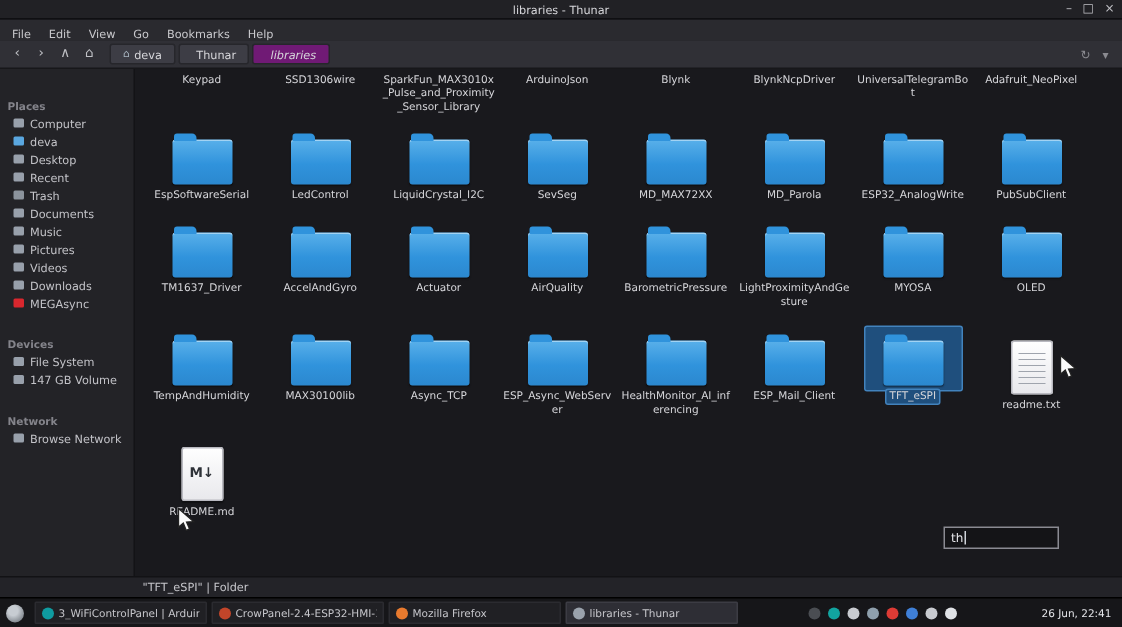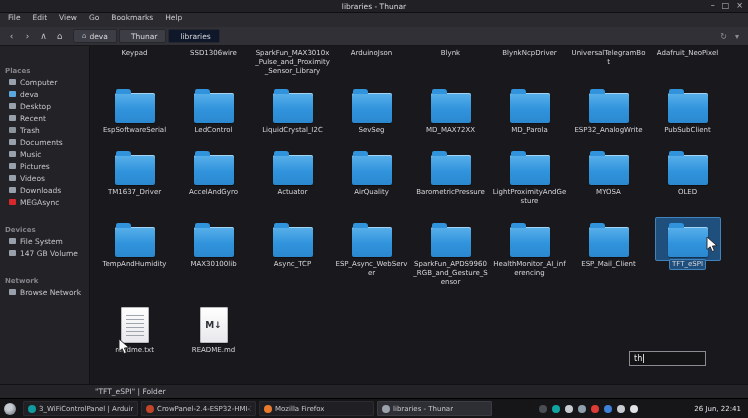--- a/index.html
+++ b/index.html
@@ -9,30 +9,30 @@
 
   
   .window { height:398px; display:flex; flex-direction:column; background:#1b1b1f; }
   .titlebar { height:13px; flex:0 0 auto; background:#212125; border-bottom:1px solid #0f0f12;
     display:flex; align-items:center; position:relative; }
   .title { flex:1; text-align:center; font-size:7.5px; color:#d6d6da; }
   .win-controls { position:absolute; right:5px; top:0; bottom:0; display:flex; align-items:center; gap:7px;
     font-size:8px; color:#bfbfc4; }
   .win-controls span { line-height:1; }
 
-  .menubar { height:14px; flex:0 0 auto; background:#2a2a2f; display:flex; align-items:flex-start;
+  .menubar { height:14px; flex:0 0 auto; background:#2a2a2f; display:flex; align-items:flex-end;
     gap:12px; padding:0 8px; font-size:7.5px; color:#c9c9cd; }
 
   .toolbar { height:19px; flex:0 0 auto; background:#303036; border-bottom:1px solid #17171a;
     display:flex; align-items:center; gap:3px; padding:0 5px; }
   .nav-btn { width:13px; text-align:center; font-size:9px; color:#bfc0c5; line-height:1; }
   .crumbs { display:flex; gap:2px; margin-left:4px; align-items:center; }
   .crumb { display:flex; align-items:center; gap:3px; background:#3d3d45; border:1px solid #26262b;
     color:#d6d6da; font-size:7.5px; padding:1.5px 8px; border-radius:2px; line-height:1.2; }
-  .crumb.current { background:#0f172a; }
+  .crumb.current { background:#701a75;font-style:italic; }
   .crumb-ico { font-size:7px; color:#a9b6c2; }
   .toolbar-right { margin-left:auto; display:flex; gap:8px; font-size:8px; color:#8b8b91; padding-right:4px; }
 
   
   .content { flex:1; display:flex; min-height:0; }
   .sidebar { width:90px; flex:0 0 auto; background:#232327; border-right:1px solid #131316;
     padding-top:3px; overflow:hidden; }
   .side-entry { display:flex; align-items:center; gap:4px; padding:1.5px 4px 1.5px 9px;
     font-size:7.5px; color:#c3c3c8; white-space:nowrap; overflow:hidden; }
   .side-entry.header { padding-left:5px; color:#84848b; font-weight:bold; font-size:7px; margin-top:16px; }
@@ -408,26 +408,20 @@
               <div class="label">Async_TCP</div>
             </div>
 
             <div class="cell folder">
               <div class="iconwrap">
                 <span class="icon"></span>
               </div>
               <div class="label">ESP_Async_WebServer</div>
             </div>
 
-            <div class="cell folder">
-              <div class="iconwrap">
-                <span class="icon"></span>
-              </div>
-              <div class="label">SparkFun_APDS9960_RGB_and_Gesture_Sensor</div>
-            </div>
 
             <div class="cell folder">
               <div class="iconwrap">
                 <span class="icon"></span>
               </div>
               <div class="label">HealthMonitor_AI_inferencing</div>
             </div>
 
             <div class="cell folder">
               <div class="iconwrap">

